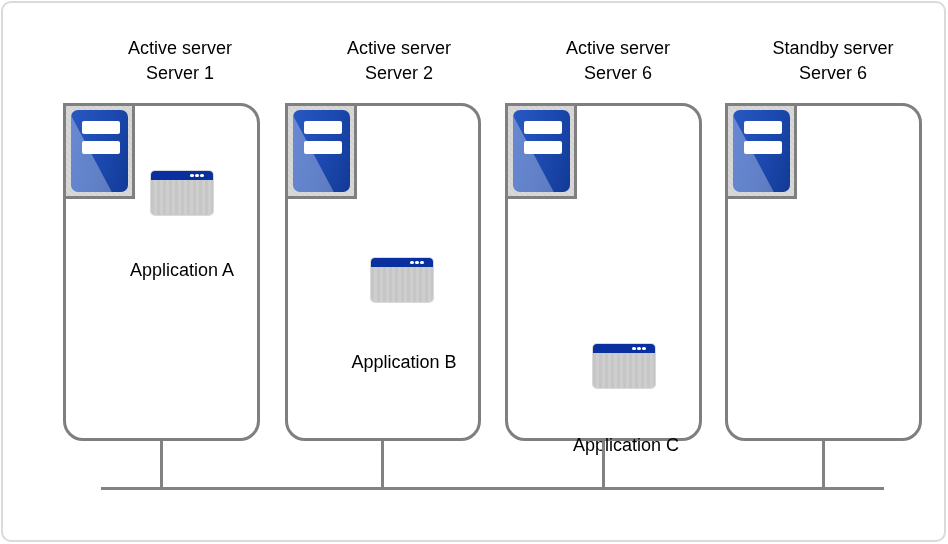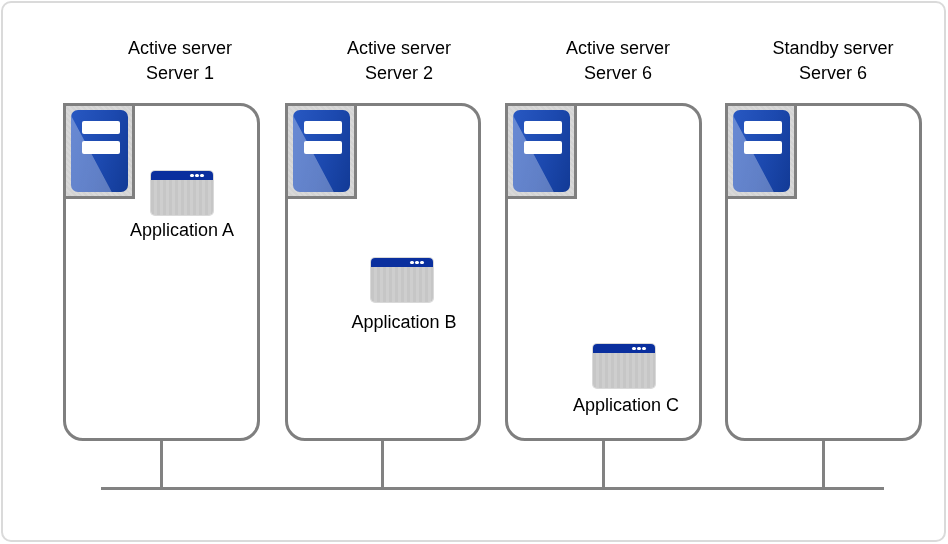--- a/index.html
+++ b/index.html
@@ -106,20 +106,21 @@
     font-size: 18px;
     line-height: 25px;
     white-space: nowrap;
   }
   .app-label {
     position: absolute;
     transform: translateX(-50%);
     font-size: 18px;
     line-height: 22px;
     white-space: nowrap;
+    margin-top: 40px;
   }
 
   
   .connector {
     position: absolute;
     top: 441px;
     width: 3px;
     height: 47px;
     background: #828282;
   }

